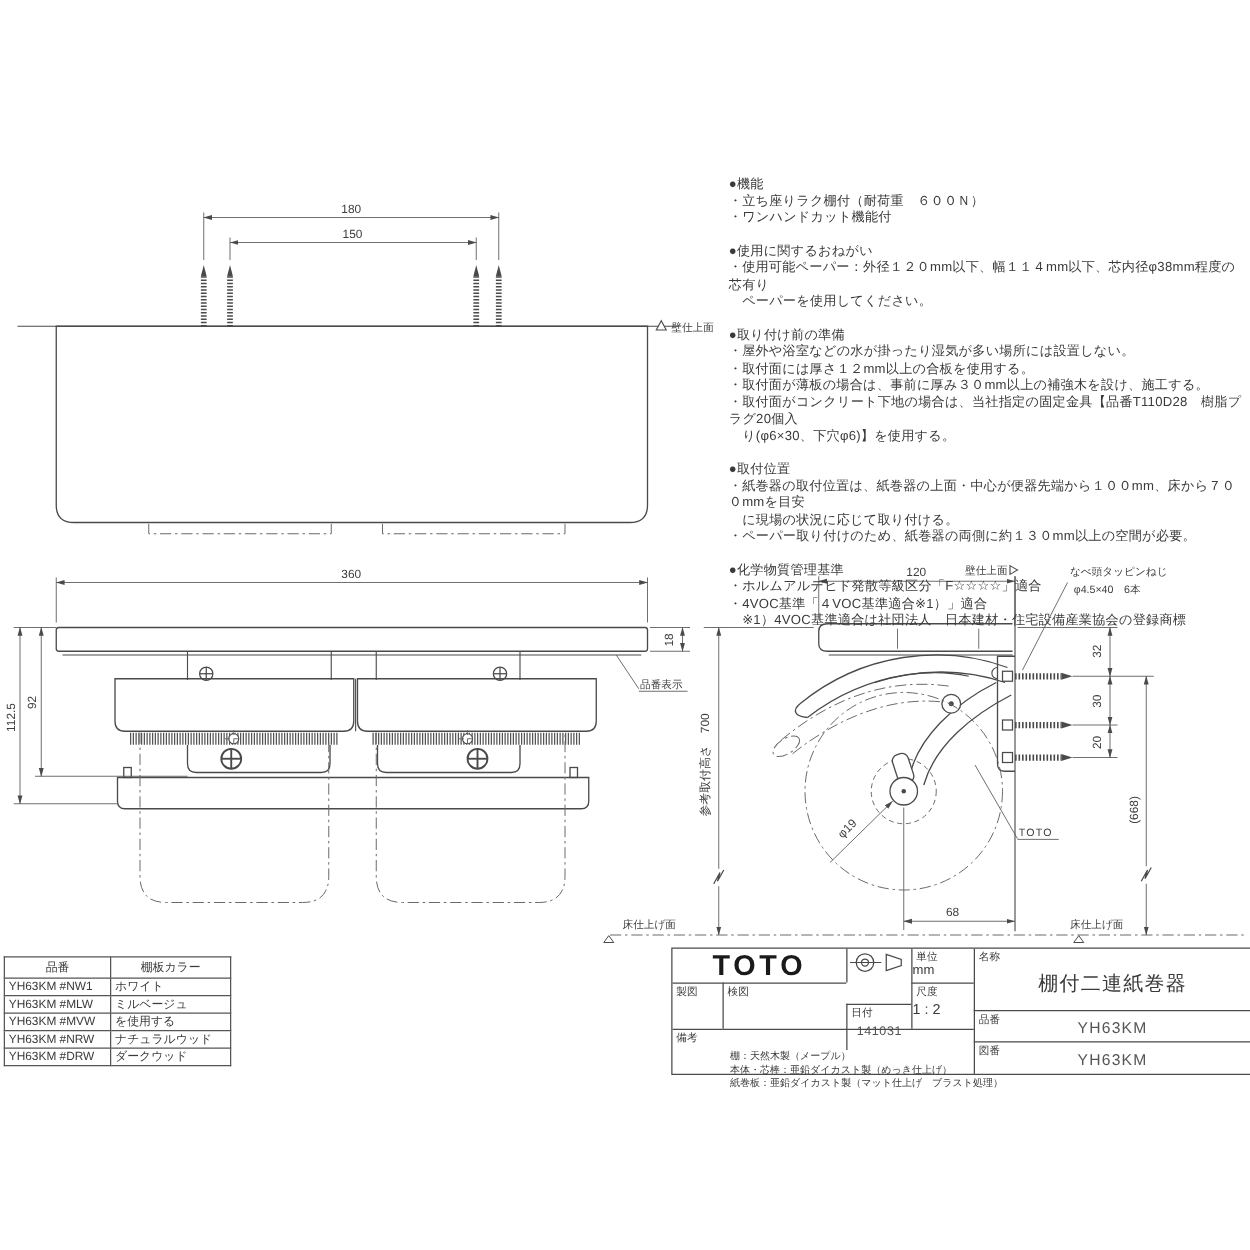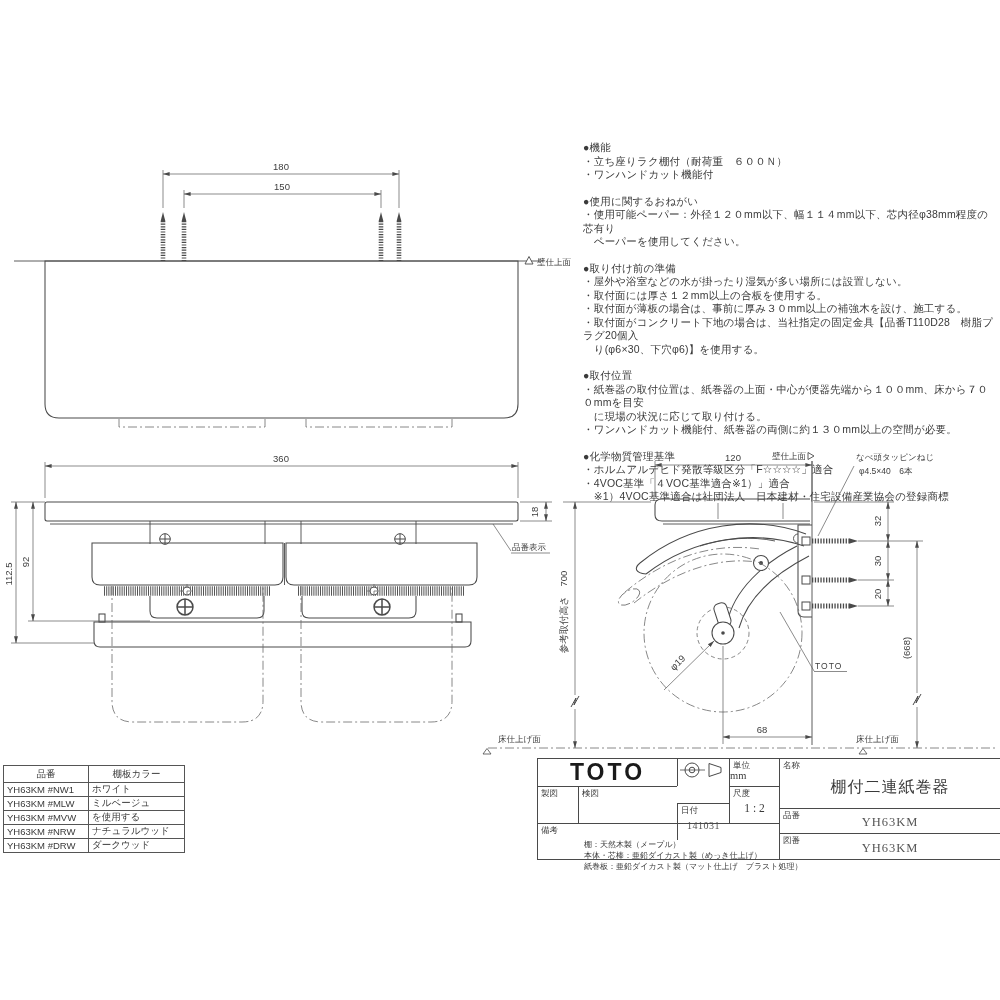--- a/index.html
+++ b/index.html
@@ -21,21 +21,21 @@
   .color-table td,.color-table th{border:1px solid #555;padding:0 3px;height:13px;
          font-weight:normal;white-space:nowrap;overflow:hidden;}
   .color-table th{text-align:center;height:16px;}
   .col-part{width:78px;}
   .tb{position:absolute;left:537px;top:758px;width:462px;height:100px;border:1px solid #4a4a4a;
       font-size:8.5px;color:#3a3a3a;}
   .tb .cell{position:absolute;box-sizing:border-box;}
   .tb .lab{position:absolute;left:3px;top:1px;font-size:8.5px;}
   .logo{font-size:23px;font-weight:800;letter-spacing:3px;text-align:center;line-height:26px;
         color:#1a1a1a;}
-  .bl{border-left:1px solid #4a4a4a;font-family:Liberation Serif, serif;}
+  .bl{border-left:1px solid #4a4a4a;}
   .bt{border-top:1px solid #4a4a4a;}
   .vcenter{display:flex;align-items:center;justify-content:center;}
 </style>
 </head>
 <body>
 
 <div class="page">
 
 <svg width="1000" height="760" viewBox="0 0 1000 760">
   <defs>
@@ -244,21 +244,21 @@
     <div>・屋外や浴室などの水が掛ったり湿気が多い場所には設置しない。</div>
     <div>・取付面には厚さ１２mm以上の合板を使用する。</div>
     <div>・取付面が薄板の場合は、事前に厚み３０mm以上の補強木を設け、施工する。</div>
     <div>・取付面がコンクリート下地の場合は、当社指定の固定金具【品番T110D28　樹脂プラグ20個入</div>
     <div>　り(φ6×30、下穴φ6)】を使用する。</div>
   </div>
   <div class="nsec">
     <div>●取付位置</div>
     <div>・紙巻器の取付位置は、紙巻器の上面・中心が便器先端から１００mm、床から７００mmを目安</div>
     <div>　に現場の状況に応じて取り付ける。</div>
-    <div>・ワンハンドカット機能付、紙巻器の両側に約１３０mm以上の空間が必要。</div>
+    <div>・ペーパー取り付けのため、紙巻器の両側に約１３０mm以上の空間が必要。</div>
   </div>
   <div class="nsec">
     <div>●化学物質管理基準</div>
     <div>・ホルムアルデヒド発散等級区分「F☆☆☆☆」適合</div>
     <div>・4VOC基準「４VOC基準適合※1）」適合</div>
     <div>　※1）4VOC基準適合は社団法人　日本建材・住宅設備産業協会の登録商標</div>
   </div>
 </div>
 
 <table class="color-table">
@@ -311,21 +311,21 @@
   </div>
   <div class="cell bt bl" style="left:40px;top:27px;width:99px;height:37px;">
     <span class="lab">検図</span>
   </div>
   <div class="cell bt bl" style="left:139px;top:44px;width:52px;height:37px;">
     <span class="lab">日付</span>
     <div style="text-align:center;margin-top:16px;font-size:10px;color:#555;letter-spacing:0.5px;">141031</div>
   </div>
   <div class="cell bt bl" style="left:191px;top:27px;width:50px;height:37px;">
     <span class="lab">尺度</span>
-    <div style="text-align:center;margin-top:15px;font-size:11.5px;">1 : 2</div>
+    <div style="text-align:left;margin-top:15px;font-size:11.5px;">1 : 2</div>
   </div>
 
   <div class="cell bt" style="left:0;top:64px;width:40px;height:36px;">
     <span class="lab">備考</span>
   </div>
   <div class="cell bt" style="left:40px;top:64px;width:201px;height:36px;padding:15px 0 0 6px;font-size:8px;line-height:11px;white-space:nowrap;">
     <div>棚：天然木製（メープル）</div>
     <div>本体・芯棒：亜鉛ダイカスト製（めっき仕上げ）</div>
     <div>紙巻板：亜鉛ダイカスト製（マット仕上げ　ブラスト処理）</div>
   </div>

